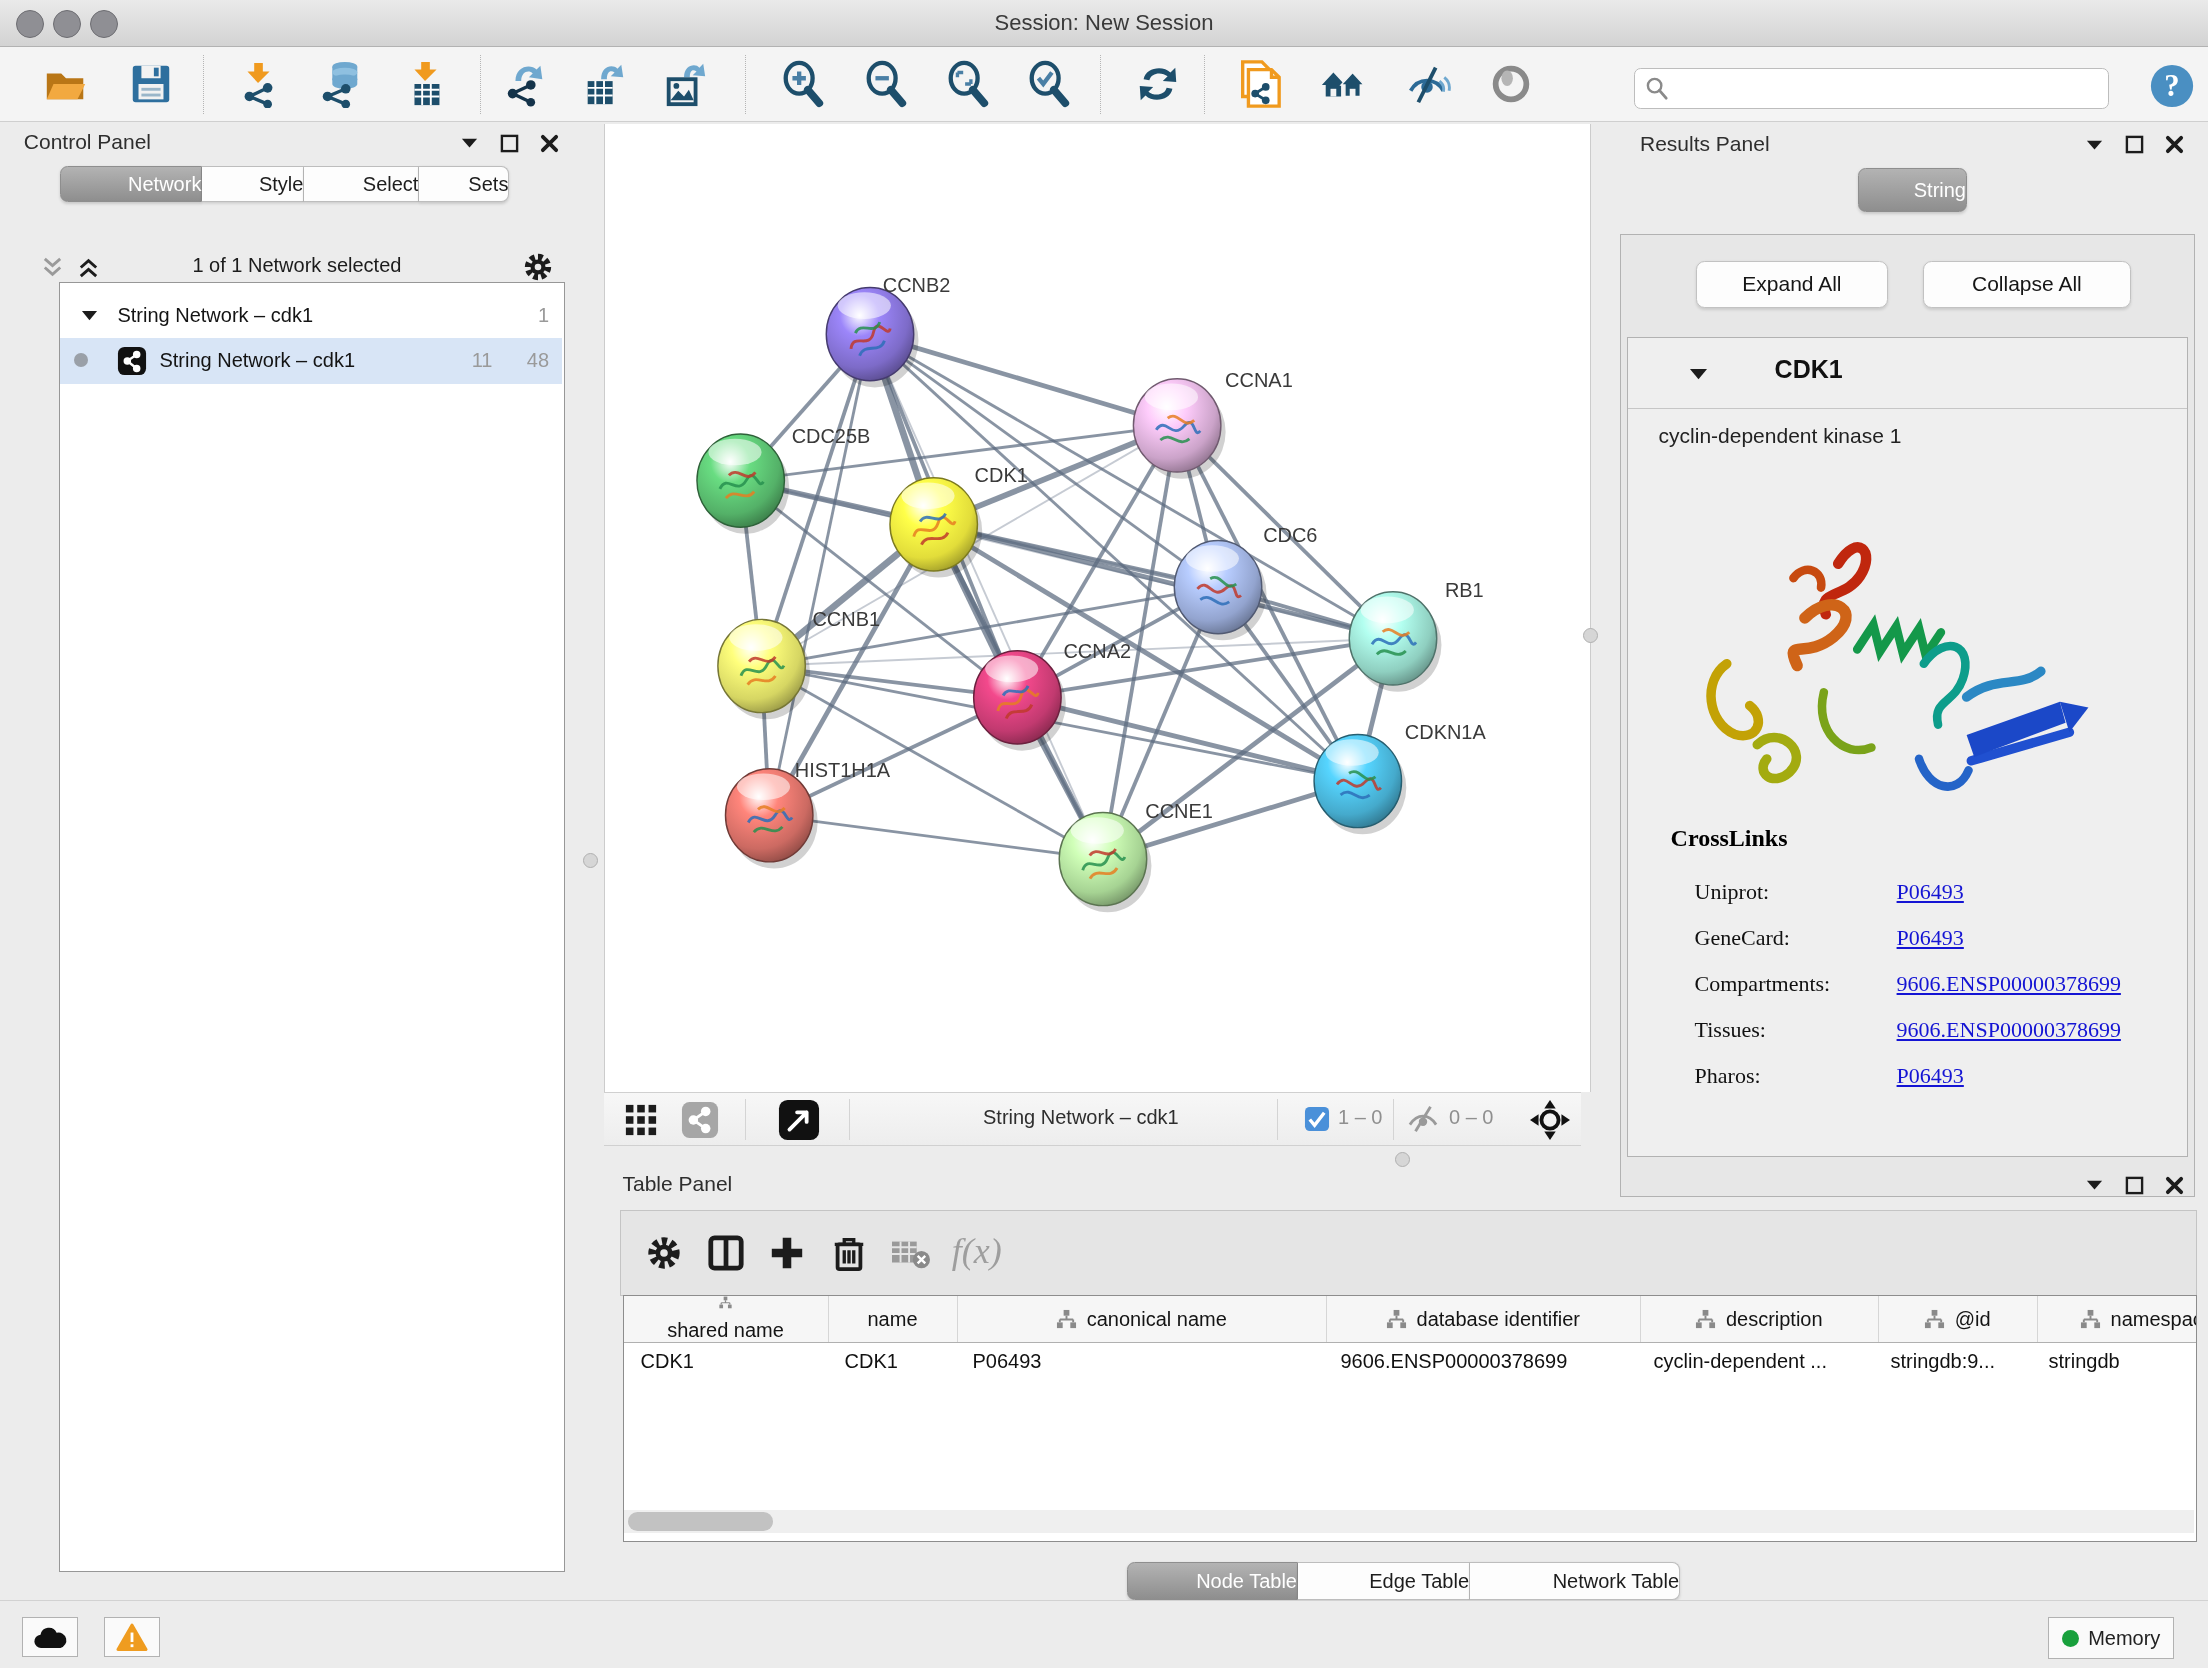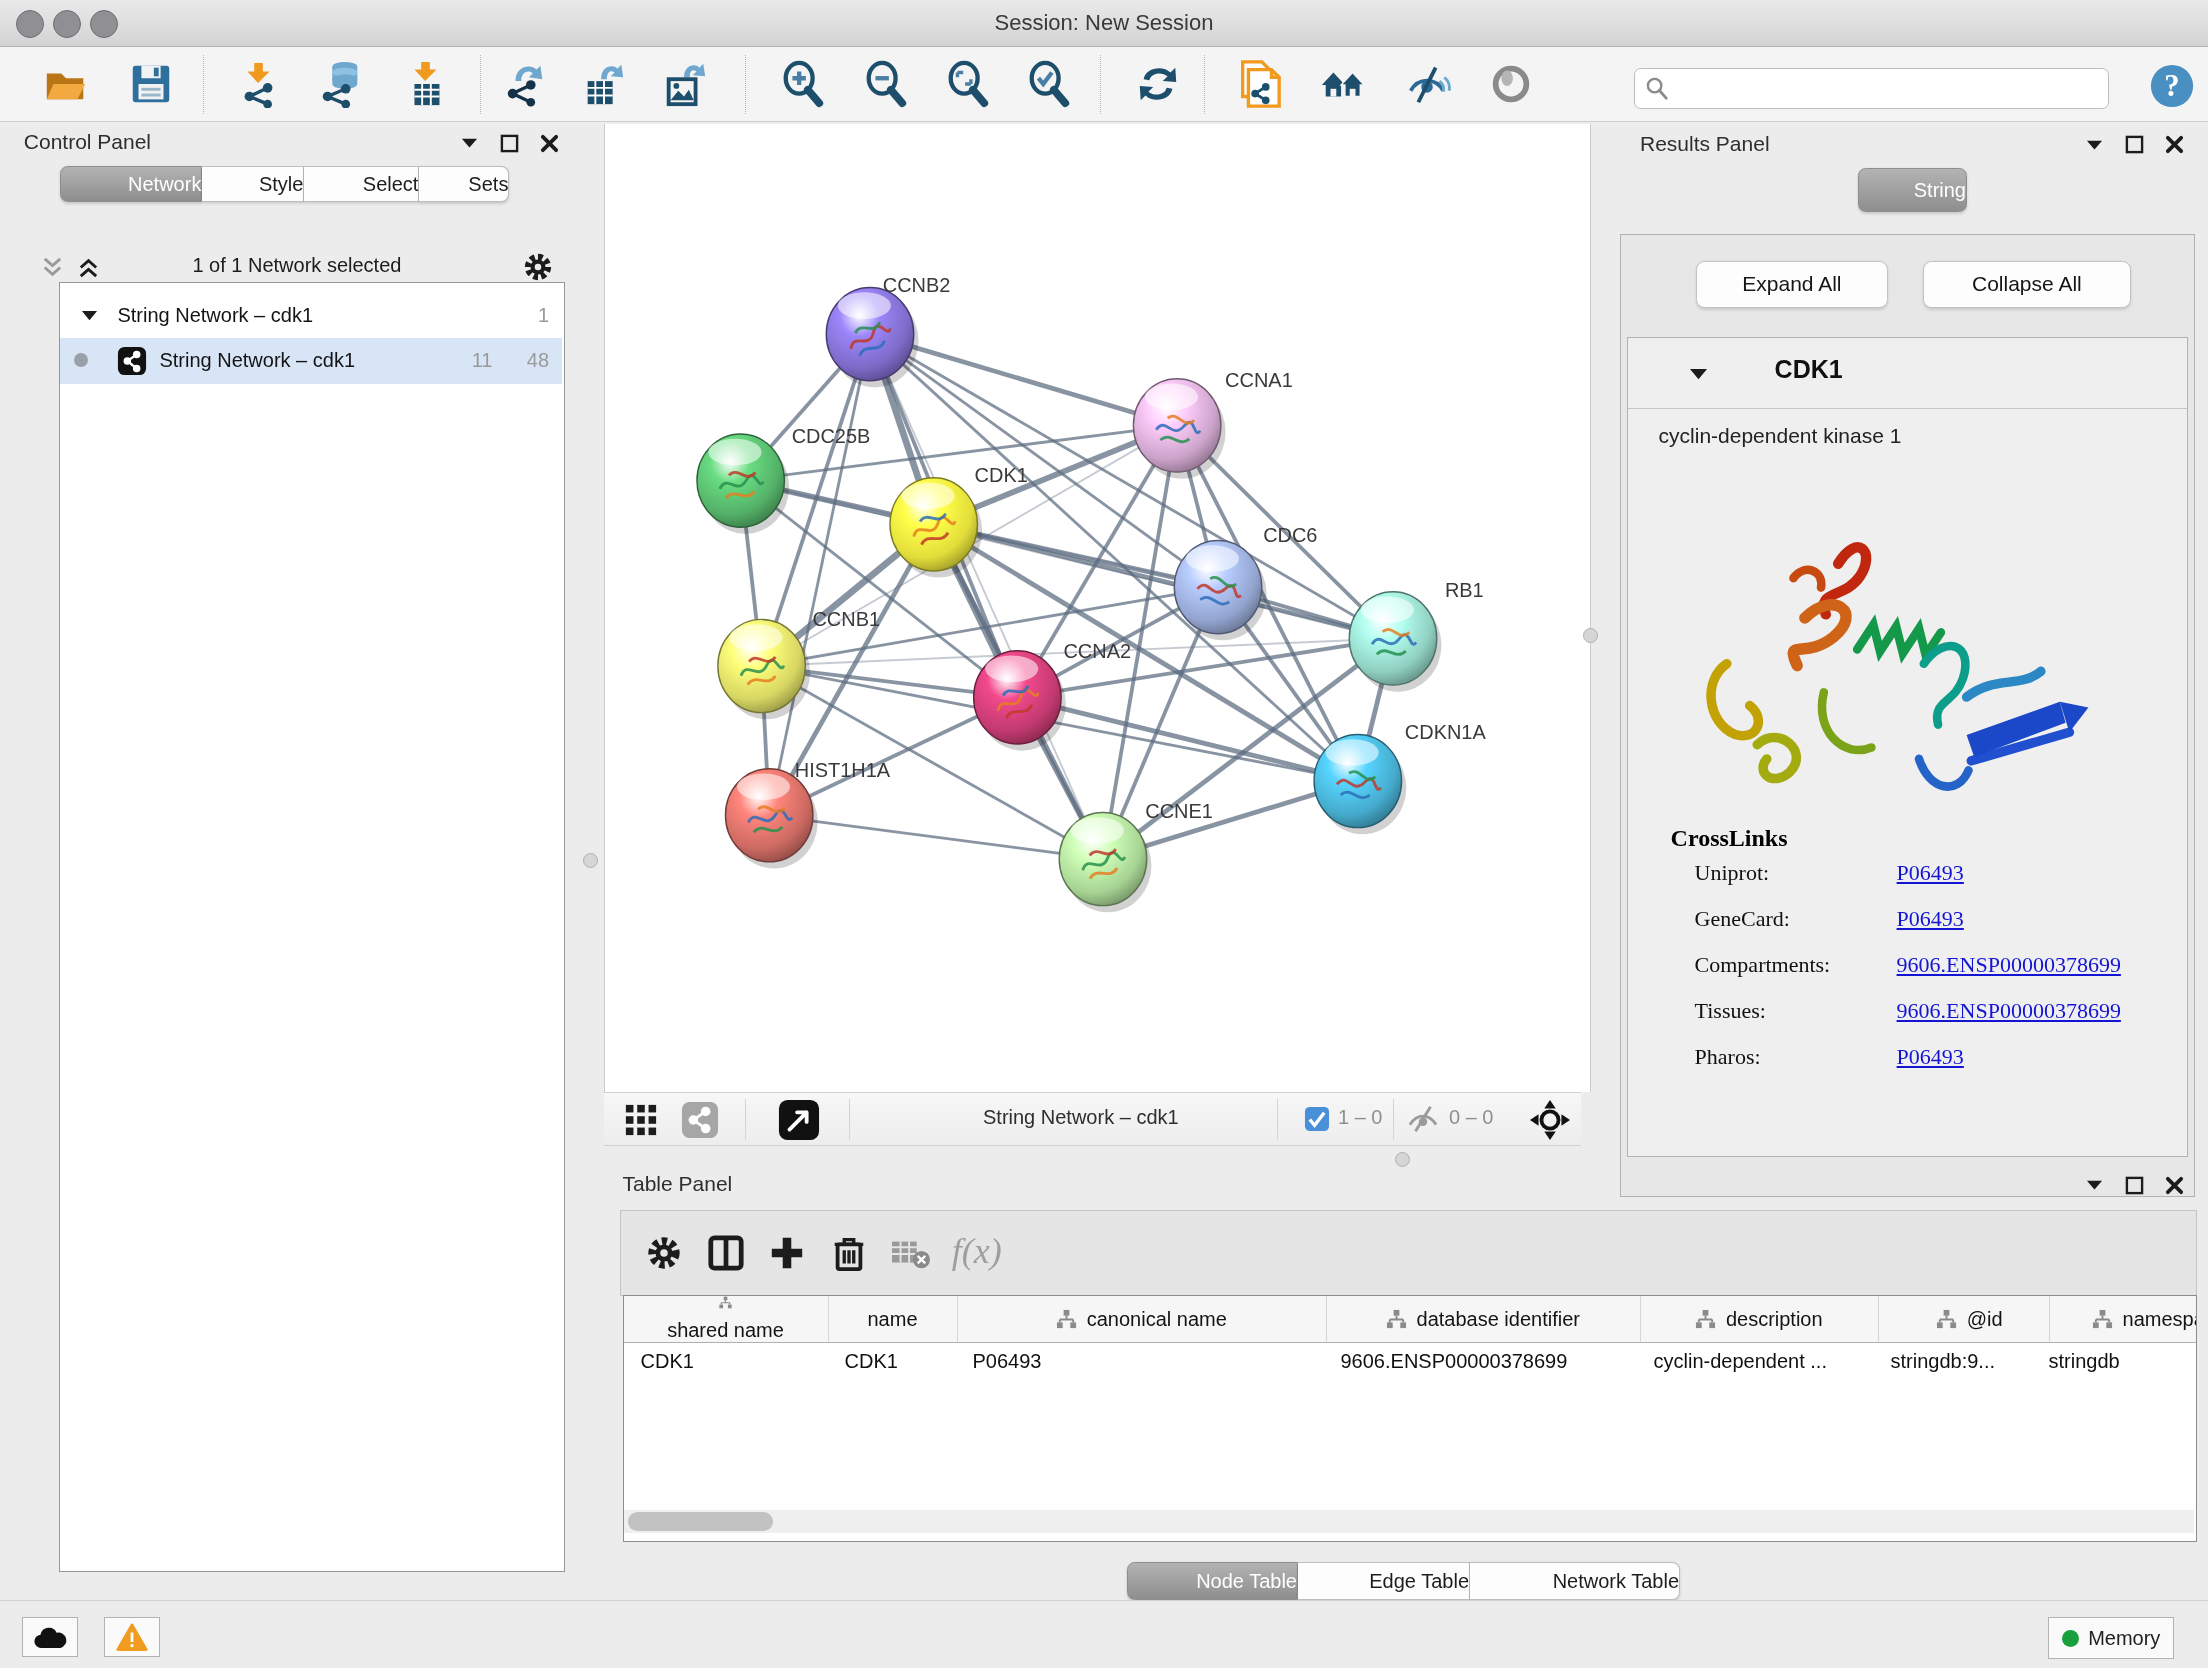--- a/index.html
+++ b/index.html
@@ -57,21 +57,21 @@
   .rp-btn{position:absolute;top:26px;height:45px;background:#fdfdfd;border:1px solid #c2c2c2;border-radius:8.6px;
     font-size:21px;color:#161616;text-align:center;box-shadow:0 1.9px 2.9px rgba(0,0,0,.12);}
   #rp-inner{position:absolute;left:5.7px;top:102px;width:559px;height:818px;background:#efefef;
     border:1px solid #b2b2b2;overflow:hidden;}
   #rp-gene-row{position:absolute;left:0;top:0;width:100%;height:70px;border-bottom:1px solid #c6c6c6;}
   #rp-gene{position:absolute;left:147px;top:17px;font-size:25px;font-weight:bold;color:#111;}
   #rp-desc{position:absolute;left:31px;top:86px;font-size:21px;color:#222;}
   #protein-img{position:absolute;left:53px;top:183px;}
   #crosslinks{position:absolute;left:43px;top:487px;width:495px;
     font-family:"Liberation Serif","DejaVu Serif",serif;}
-  #crosslinks .xl-title{font-size:24px;font-weight:bold;color:#000;margin-bottom:8px;}
+  #crosslinks .xl-title{font-size:24px;font-weight:bold;color:#000;margin-bottom:27px;}
   .xl-row{display:flex;margin-bottom:20px;font-size:22px;color:#111;}
   .xl-row .xl-label{width:202px;padding-left:24px;}
   .xl-row a{color:#1414d4;text-decoration:underline;cursor:pointer;}
   
   #table-panel{position:absolute;left:613px;top:1168px;width:1584px;height:380px;}
   #table-panel .panel-title{position:absolute;left:9.5px;top:3.8px;}
   #tp-toolbar{position:absolute;left:6.7px;top:42px;width:1575px;height:84px;background:#e5e5e5;
     border:1px solid #c4c4c4;}
   #node-table{position:absolute;left:9.5px;top:127px;width:1572px;height:245px;background:#fff;
     border:1px solid #8d8d8d;overflow:hidden;}
@@ -705,21 +705,21 @@
           </div>
           <div class="th" style="width: 237px;">
             <svg width="21" height="21" viewBox="0 0 22 22">
               <rect x="8" y="1" width="6" height="6" fill="#8a8a8a"></rect>
               <path d="M11 7 v4 M4 11 h14 M4 11 v3 M18 11 v3" stroke="#8a8a8a" stroke-width="2" fill="none"></path>
               <rect x="1" y="14" width="6" height="6" fill="#8a8a8a"></rect>
               <rect x="15" y="14" width="6" height="6" fill="#8a8a8a"></rect>
             </svg>
             <span>description</span>
           </div>
-          <div class="th" style="width: 158px; padding-left: 12px;">
+          <div class="th" style="width: 158px;">
             <svg width="21" height="21" viewBox="0 0 22 22">
               <rect x="8" y="1" width="6" height="6" fill="#8a8a8a"></rect>
               <path d="M11 7 v4 M4 11 h14 M4 11 v3 M18 11 v3" stroke="#8a8a8a" stroke-width="2" fill="none"></path>
               <rect x="1" y="14" width="6" height="6" fill="#8a8a8a"></rect>
               <rect x="15" y="14" width="6" height="6" fill="#8a8a8a"></rect>
             </svg>
             <span>@id</span>
           </div>
           <div class="th" style="width: 219px;">
             <svg width="21" height="21" viewBox="0 0 22 22">

